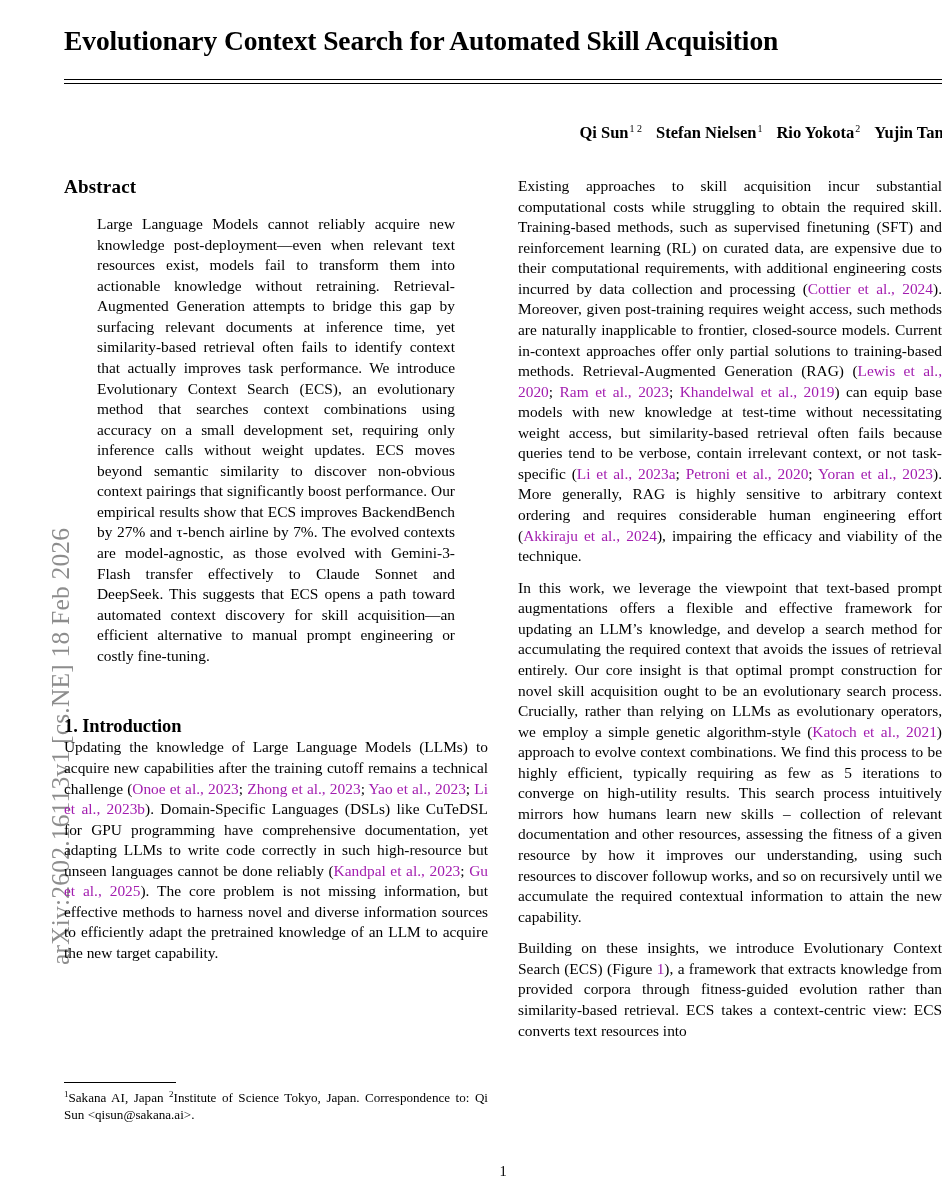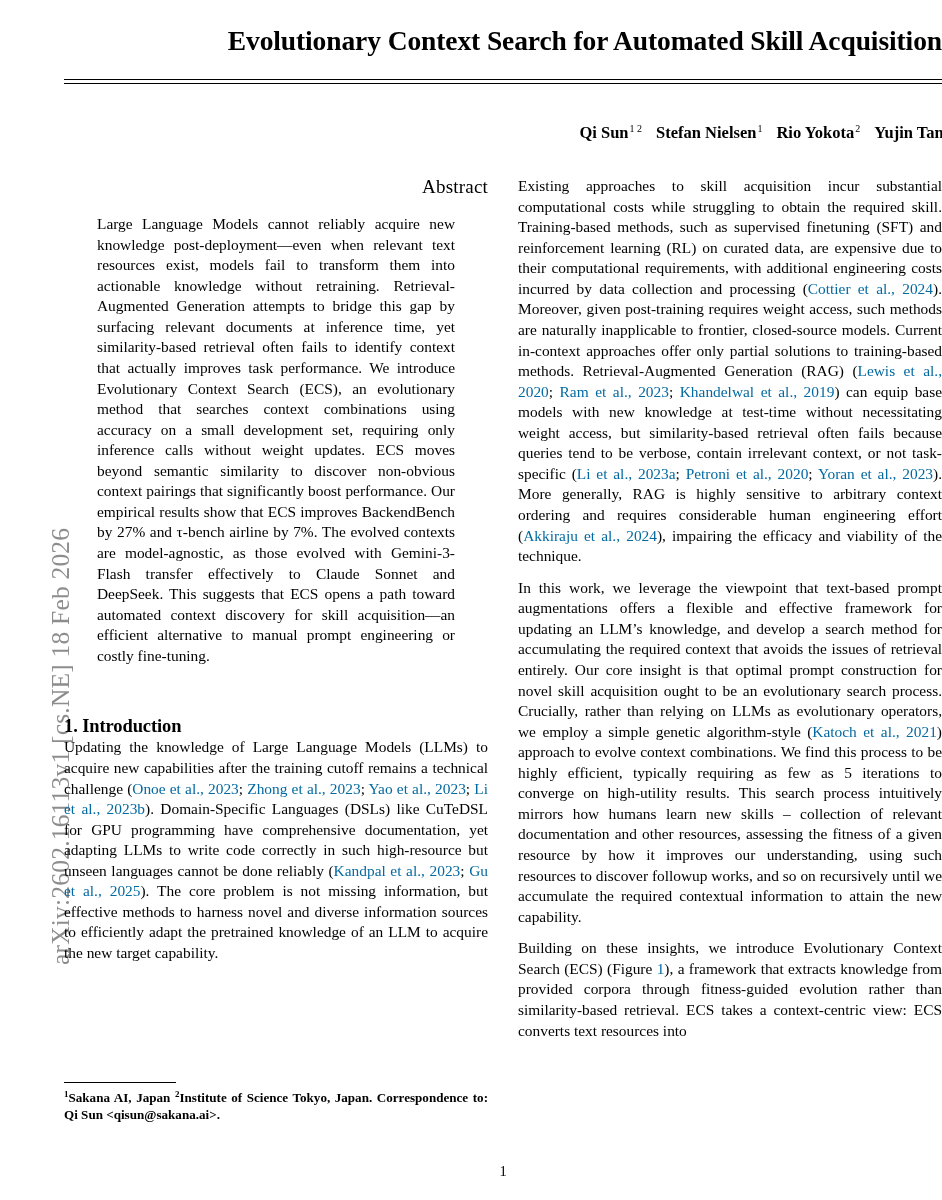--- a/index.html
+++ b/index.html
@@ -45,21 +45,21 @@
     width: 878px;
     height: 1200px;
   }
 
   
   #title-block {
     position: absolute;
     left: 0;
     top: 24px;
     width: 878px;
-    text-align: right;
+    text-align: left;
   }
   #paper-title {
     font-size: 27.5px;
     font-weight: bold;
     line-height: 1.2;
     letter-spacing: -0.1px;
     margin: 0;
   }
   #rule-top {
     position: absolute;
@@ -110,23 +110,23 @@
   .col {
     position: absolute;
     top: 0;
     width: 424px;
   }
   #col-left  { left: 0; }
   #col-right { left: 454px; }
 
   
   #abstract-heading {
-    text-align: right;
+    text-align: left;
     font-size: 19px;
-    font-weight: normal;
+    font-weight: bold;
     margin: 0 0 10px 0;
     letter-spacing: 0.2px;
   }
   #abstract-body {
     width: 358px;
     margin: 16px auto;
     font-size: 15.4px;
     line-height: 1.335;
     text-align: justify;
     text-justify: inter-word;
@@ -144,41 +144,40 @@
   
   .body-par {
     font-size: 15.4px;
     line-height: 1.335;
     text-align: justify;
     text-justify: inter-word;
     margin: 0 0 11px 0;
     hyphens: manual;
   }
   .body-par:last-child { margin-bottom: 0; }
-  .cite { color: #0369a1; }
+  .cite { color: #a21caf; }
 
   
   #footnote-wrap {
     position: absolute;
     left: 0;
     top: 1082px;
     width: 424px;
   }
   #footnote-rule {
     width: 112px;
     height: 0;
     border-top: 1.1px solid #000;
     margin: 0 0 7px 0;
   }
   #footnote-text {
     font-size: 13.1px;
     line-height: 1.28;
     text-align: justify;
     margin: 0;
-    font-weight: bold;
   }
   #footnote-text sup {
     font-size: 9px;
     vertical-align: super;
     line-height: 0;
   }
   #preprint-line {
     margin: 22px 0 0 0;
     font-size: 14.2px;
     font-style: italic;

